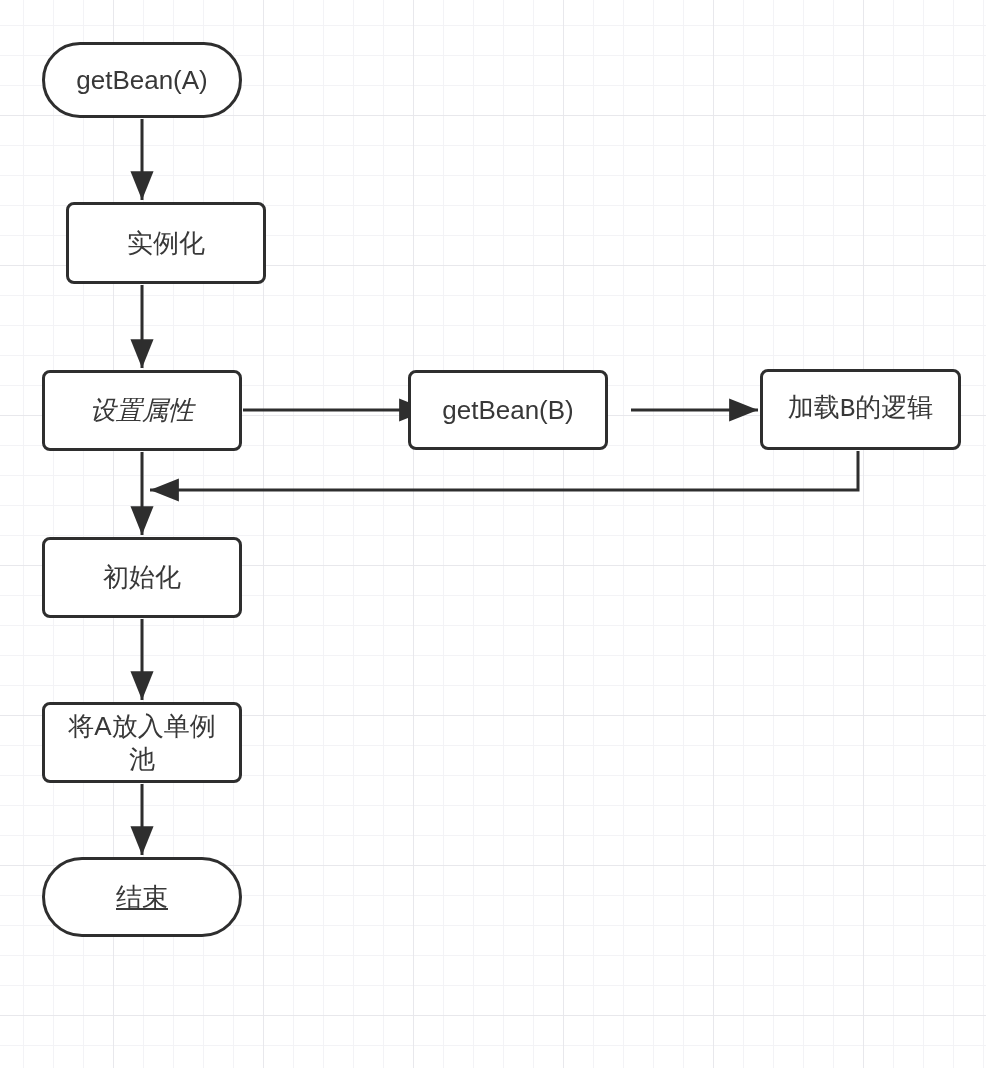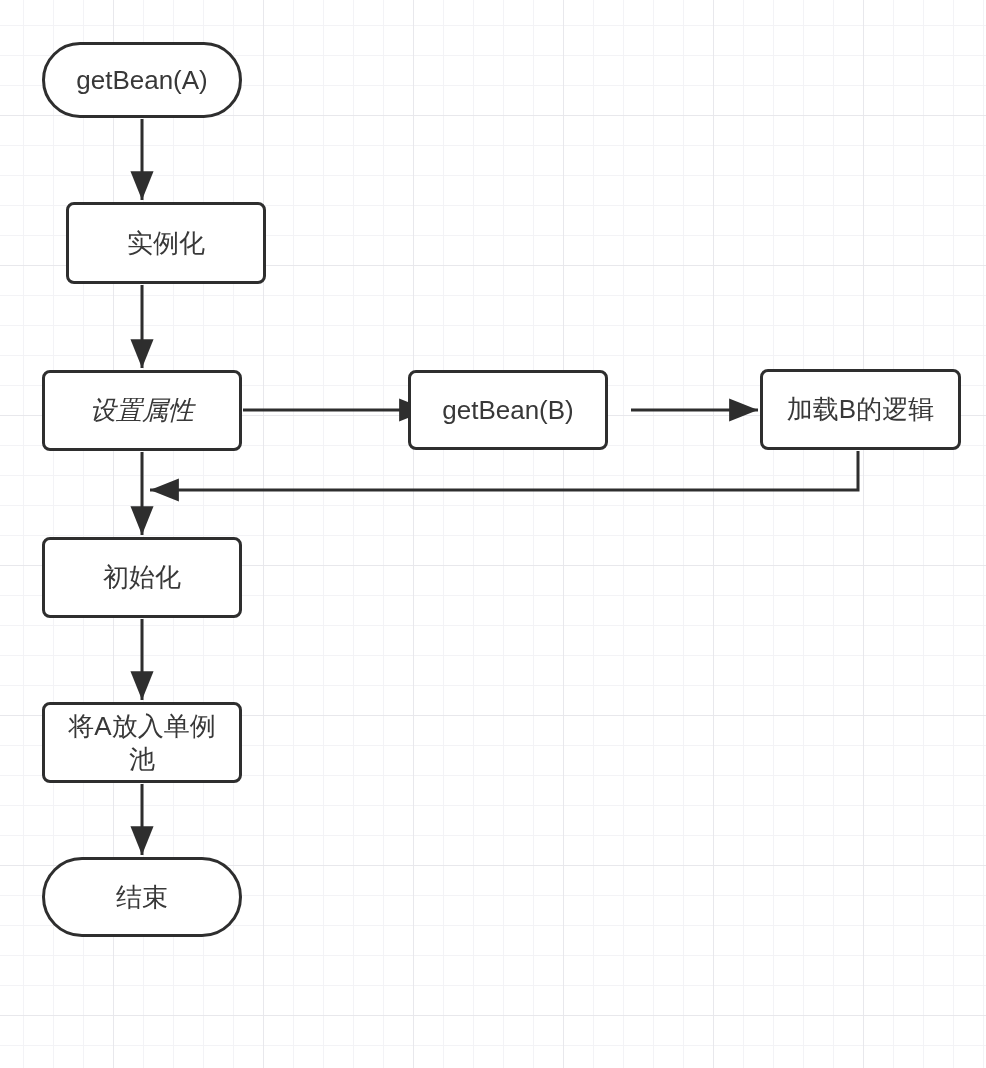--- a/index.html
+++ b/index.html
@@ -41,24 +41,24 @@
     text-align: center;
     padding: 0 18px;
   }
   .node.stadium { border-radius: 40px; }
 
   
   .n-get-bean-a   { left: 42px;  top: 42px;  width: 200px; height: 76px; }
   .n-instantiate  { left: 42px;  top: 202px; width: 200px; height: 82px; margin-left: 24px; }
   .n-set-props    { left: 42px;  top: 370px; width: 200px; height: 81px; font-style: italic; }
   .n-get-bean-b   { left: 408px; top: 370px; width: 200px; height: 80px; }
-  .n-load-b-logic { left: 760px; top: 369px; width: 201px; height: 81px; }
+  .n-load-b-logic { left: 760px; top: 369px; width: 201px; height: 81px; font-family: Liberation Mono, monospace; }
   .n-initialize   { left: 42px;  top: 537px; width: 200px; height: 81px; }
   .n-singleton    { left: 42px;  top: 702px; width: 200px; height: 81px; }
-  .n-end          { left: 42px;  top: 857px; width: 200px; height: 80px; }
+  .n-end          { left: 42px;  top: 857px; width: 200px; height: 80px; text-decoration: underline; }
 </style>
 </head>
 <body>
 
 <div class="canvas">
 
   <svg class="edges" width="986" height="1068" viewBox="0 0 986 1068">
     <defs>
       <marker id="arrow" viewBox="0 0 10 8" refX="10" refY="4" markerWidth="10" markerHeight="7.7" orient="auto-start-reverse">
         <path d="M 0 0 L 10 4 L 0 8 z" fill="#2e2e2e"></path>

